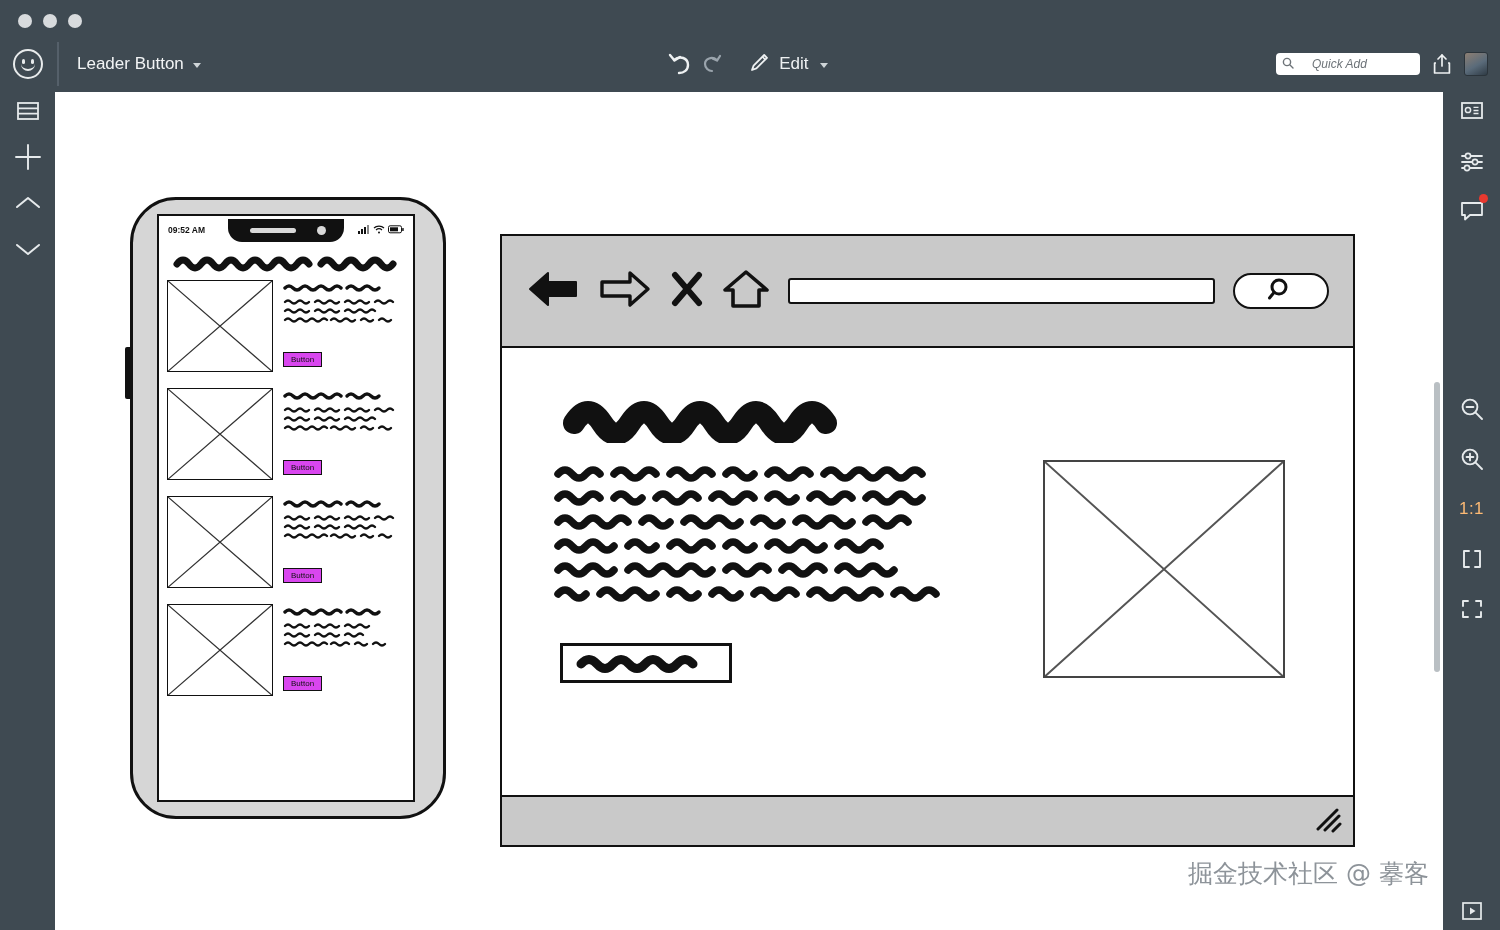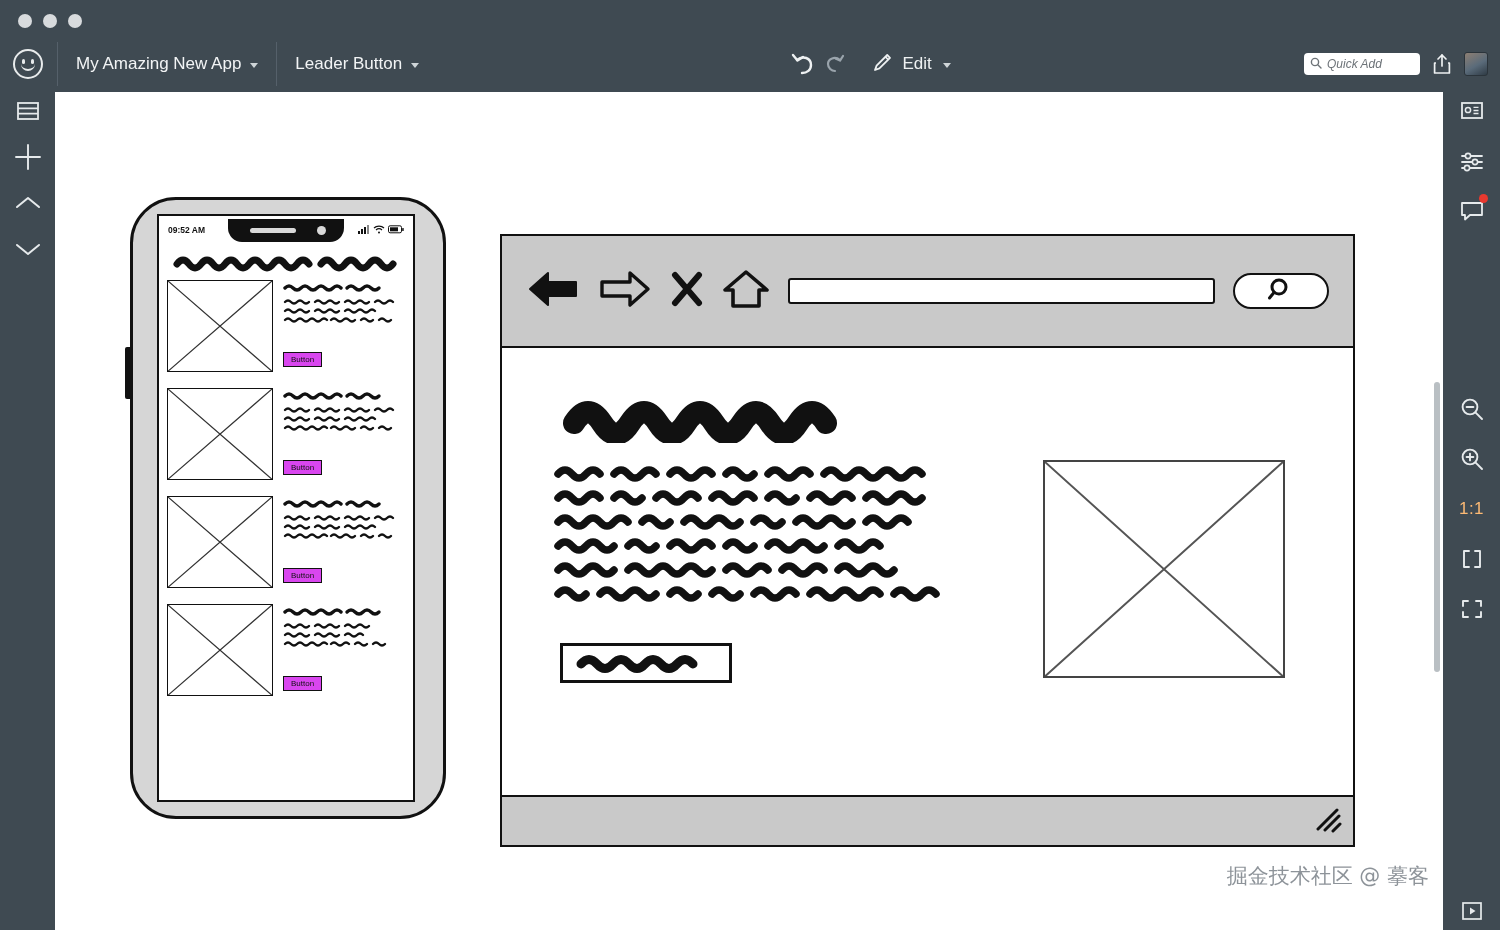--- a/index.html
+++ b/index.html
@@ -72,22 +72,22 @@
   }
   .undo-grp { display: flex; align-items: center; gap: 8px; }
   .icon-btn {
     display: inline-flex; align-items: center; justify-content: center;
     color: #eef1f2;
   }
   .pencil { display: flex; align-items: center; gap: 8px; font-size: 17px; }
 
   .tb-right { display: flex; align-items: center; gap: 12px; padding-right: 12px; }
   .quickadd {
-    width: 116px; height: 22px; border-radius: 4px;
-    background: #fff; display: flex; align-items: center; gap: 5px;
+    width: 144px; height: 22px; border-radius: 4px;
+    background: #fff; display: flex; align-items: center; gap: 18px;
     padding: 0 6px;
   }
   .quickadd span {
     font-size: 12px; font-style: italic; color: #6d7378;
   }
   .avatar {
     width: 24px; height: 24px; border-radius: 3px;
     background: linear-gradient(150deg,#8d7f73 0%,#5a6b7a 55%,#2f3b45 100%);
     border: 1px solid #2b343b;
   }
@@ -129,21 +129,21 @@
     overflow: hidden;
   }
   .scrollbar-v {
     position: absolute; top: 290px; right: 3px;
     width: 6px; height: 290px; border-radius: 3px;
     background: #b9bfc3;
   }
 
   .watermark {
     position: absolute; right: 14px; bottom: 40px;
-    font-size: 21px; color: #8d9399;
+    font-size: 25px; color: #8d9399;
     font-family: "DejaVu Sans", sans-serif;
   }
 
   
   .phone {
     position: absolute; left: 75px; top: 105px;
     width: 316px; height: 622px;
   }
   .phone-outer {
     position: absolute; inset: 0;
@@ -253,24 +253,20 @@
   </div>
 
   <div class="toolbar">
     <div class="smiley">
         <i></i>
       </div>
 
     <div style="width:14px"></div>
     <div class="tb-sep"></div>
 
-    <div class="tb-item">
-      <span>My Amazing New App</span>
-      <span class="caret"></span>
-    </div>
 
     <div class="tb-sep"></div>
 
     <div class="tb-item">
       <span>Leader Button</span>
       <span class="caret"></span>
     </div>
 
     <div class="tb-center">
       <div class="undo-grp">

